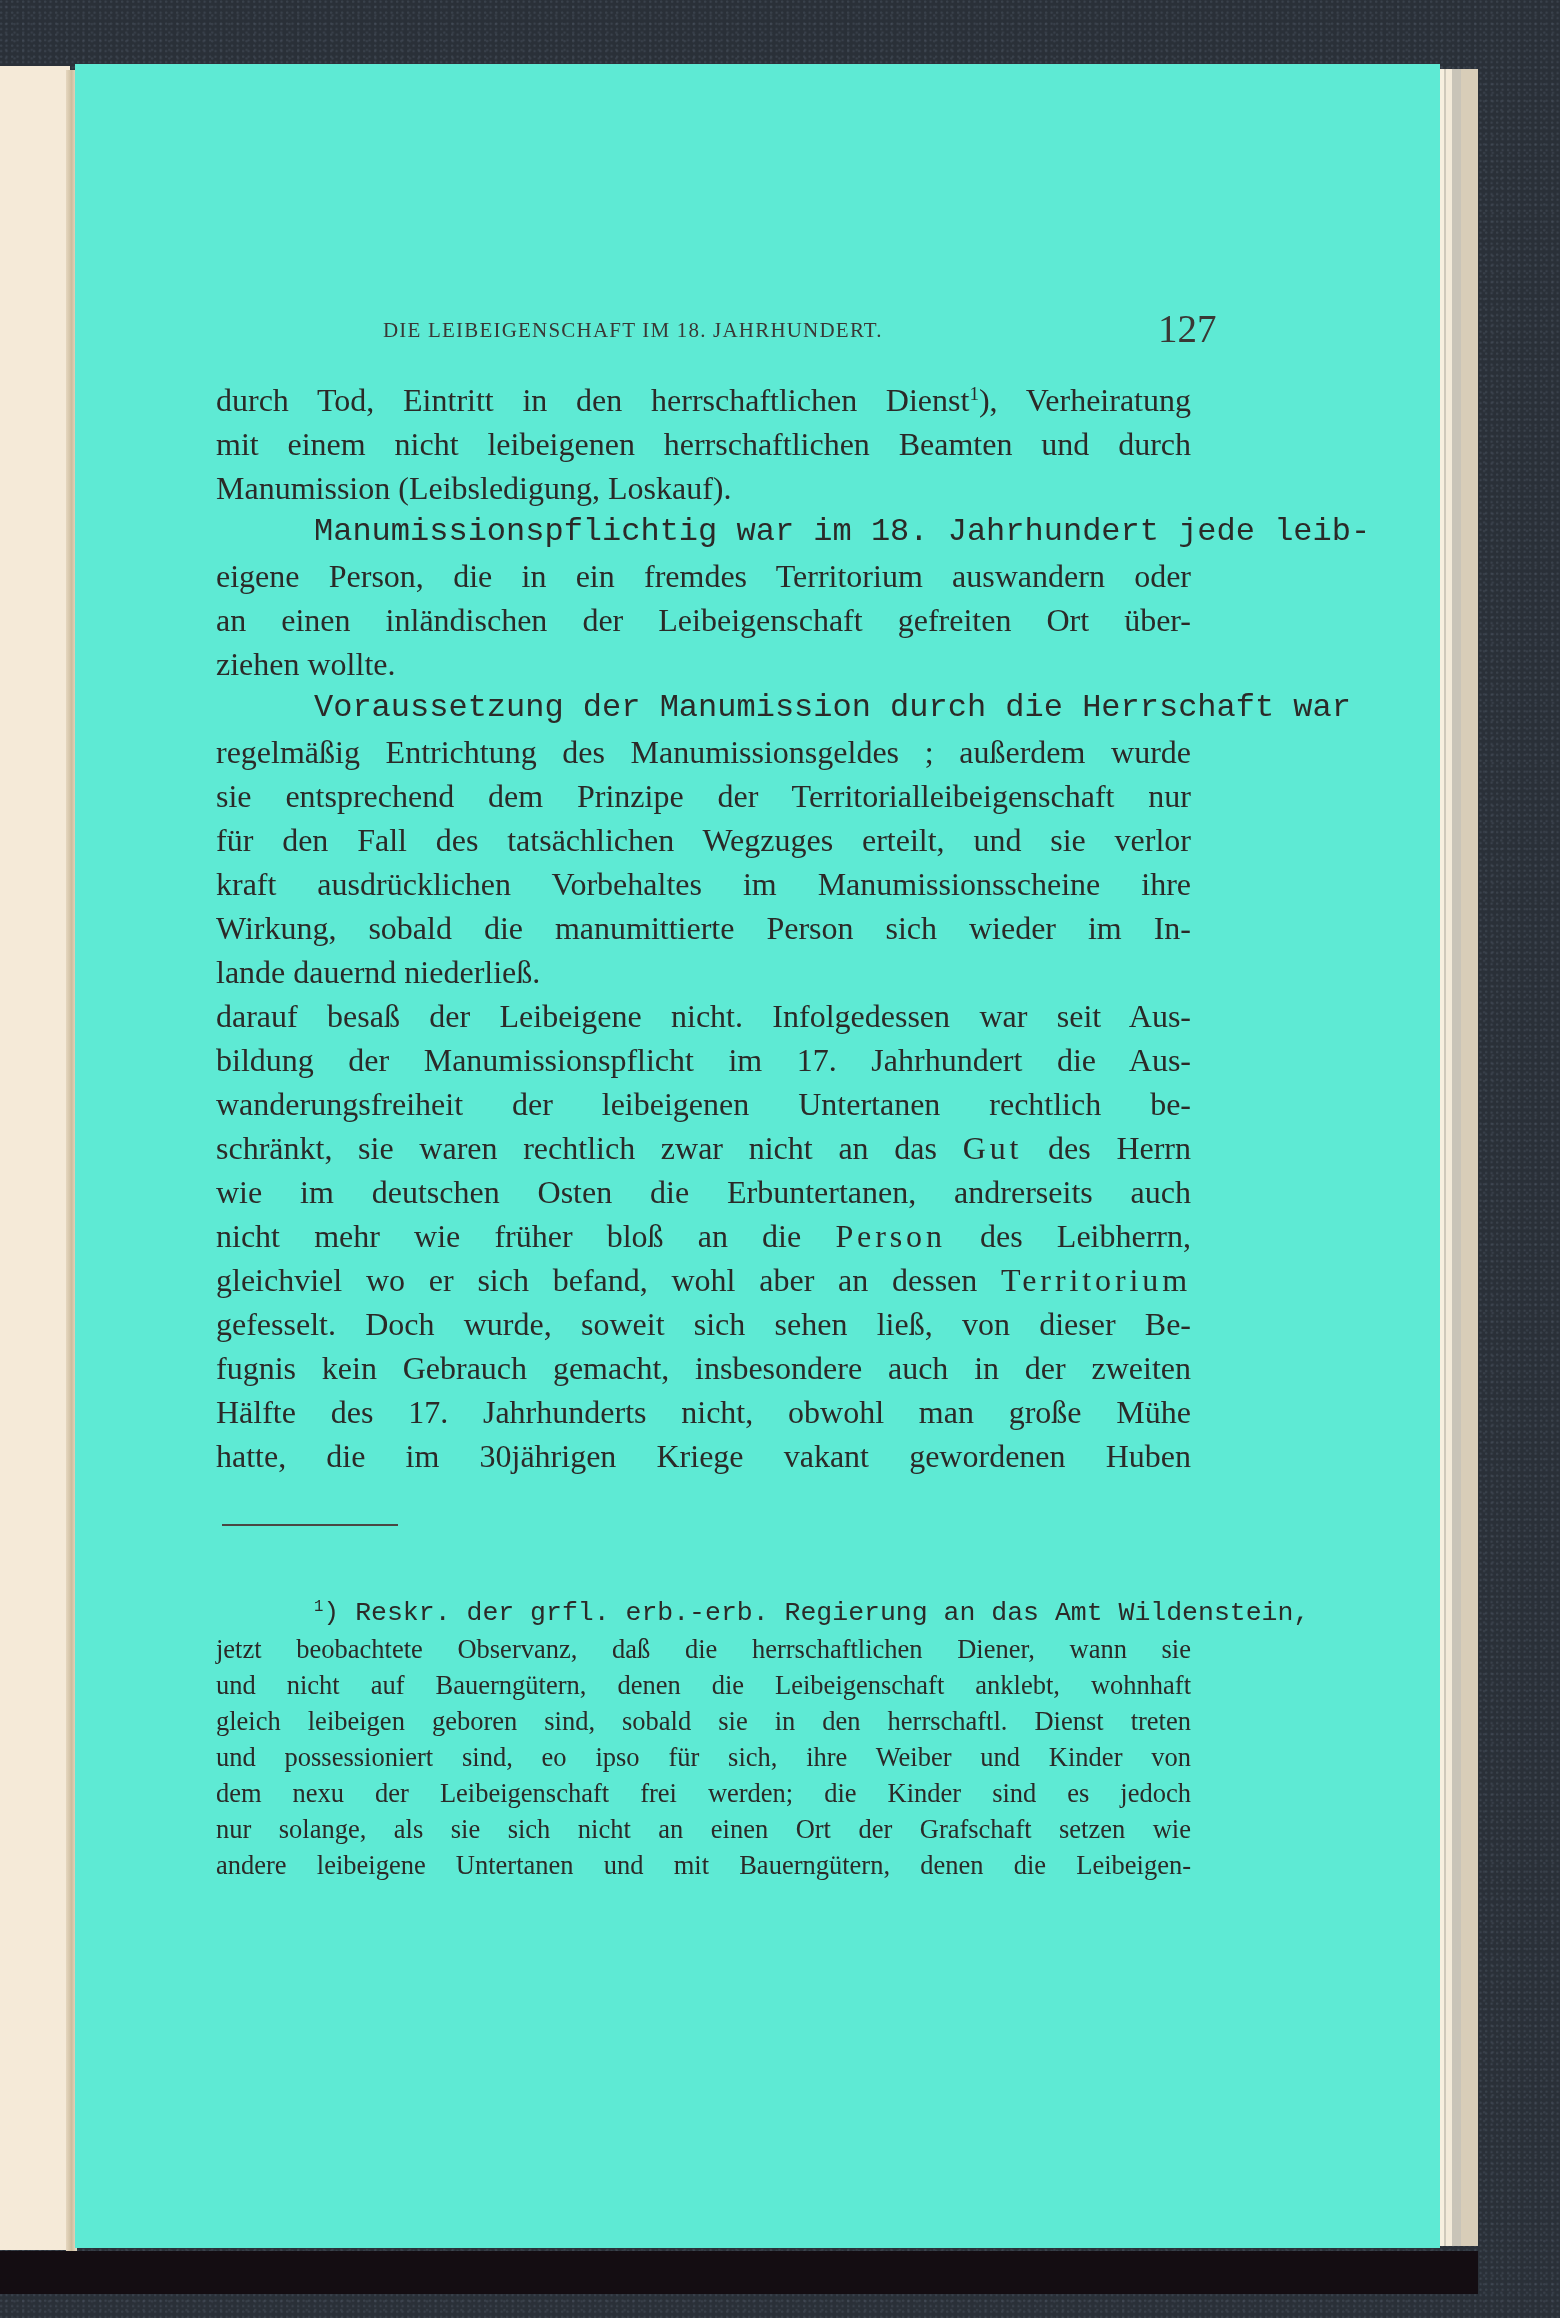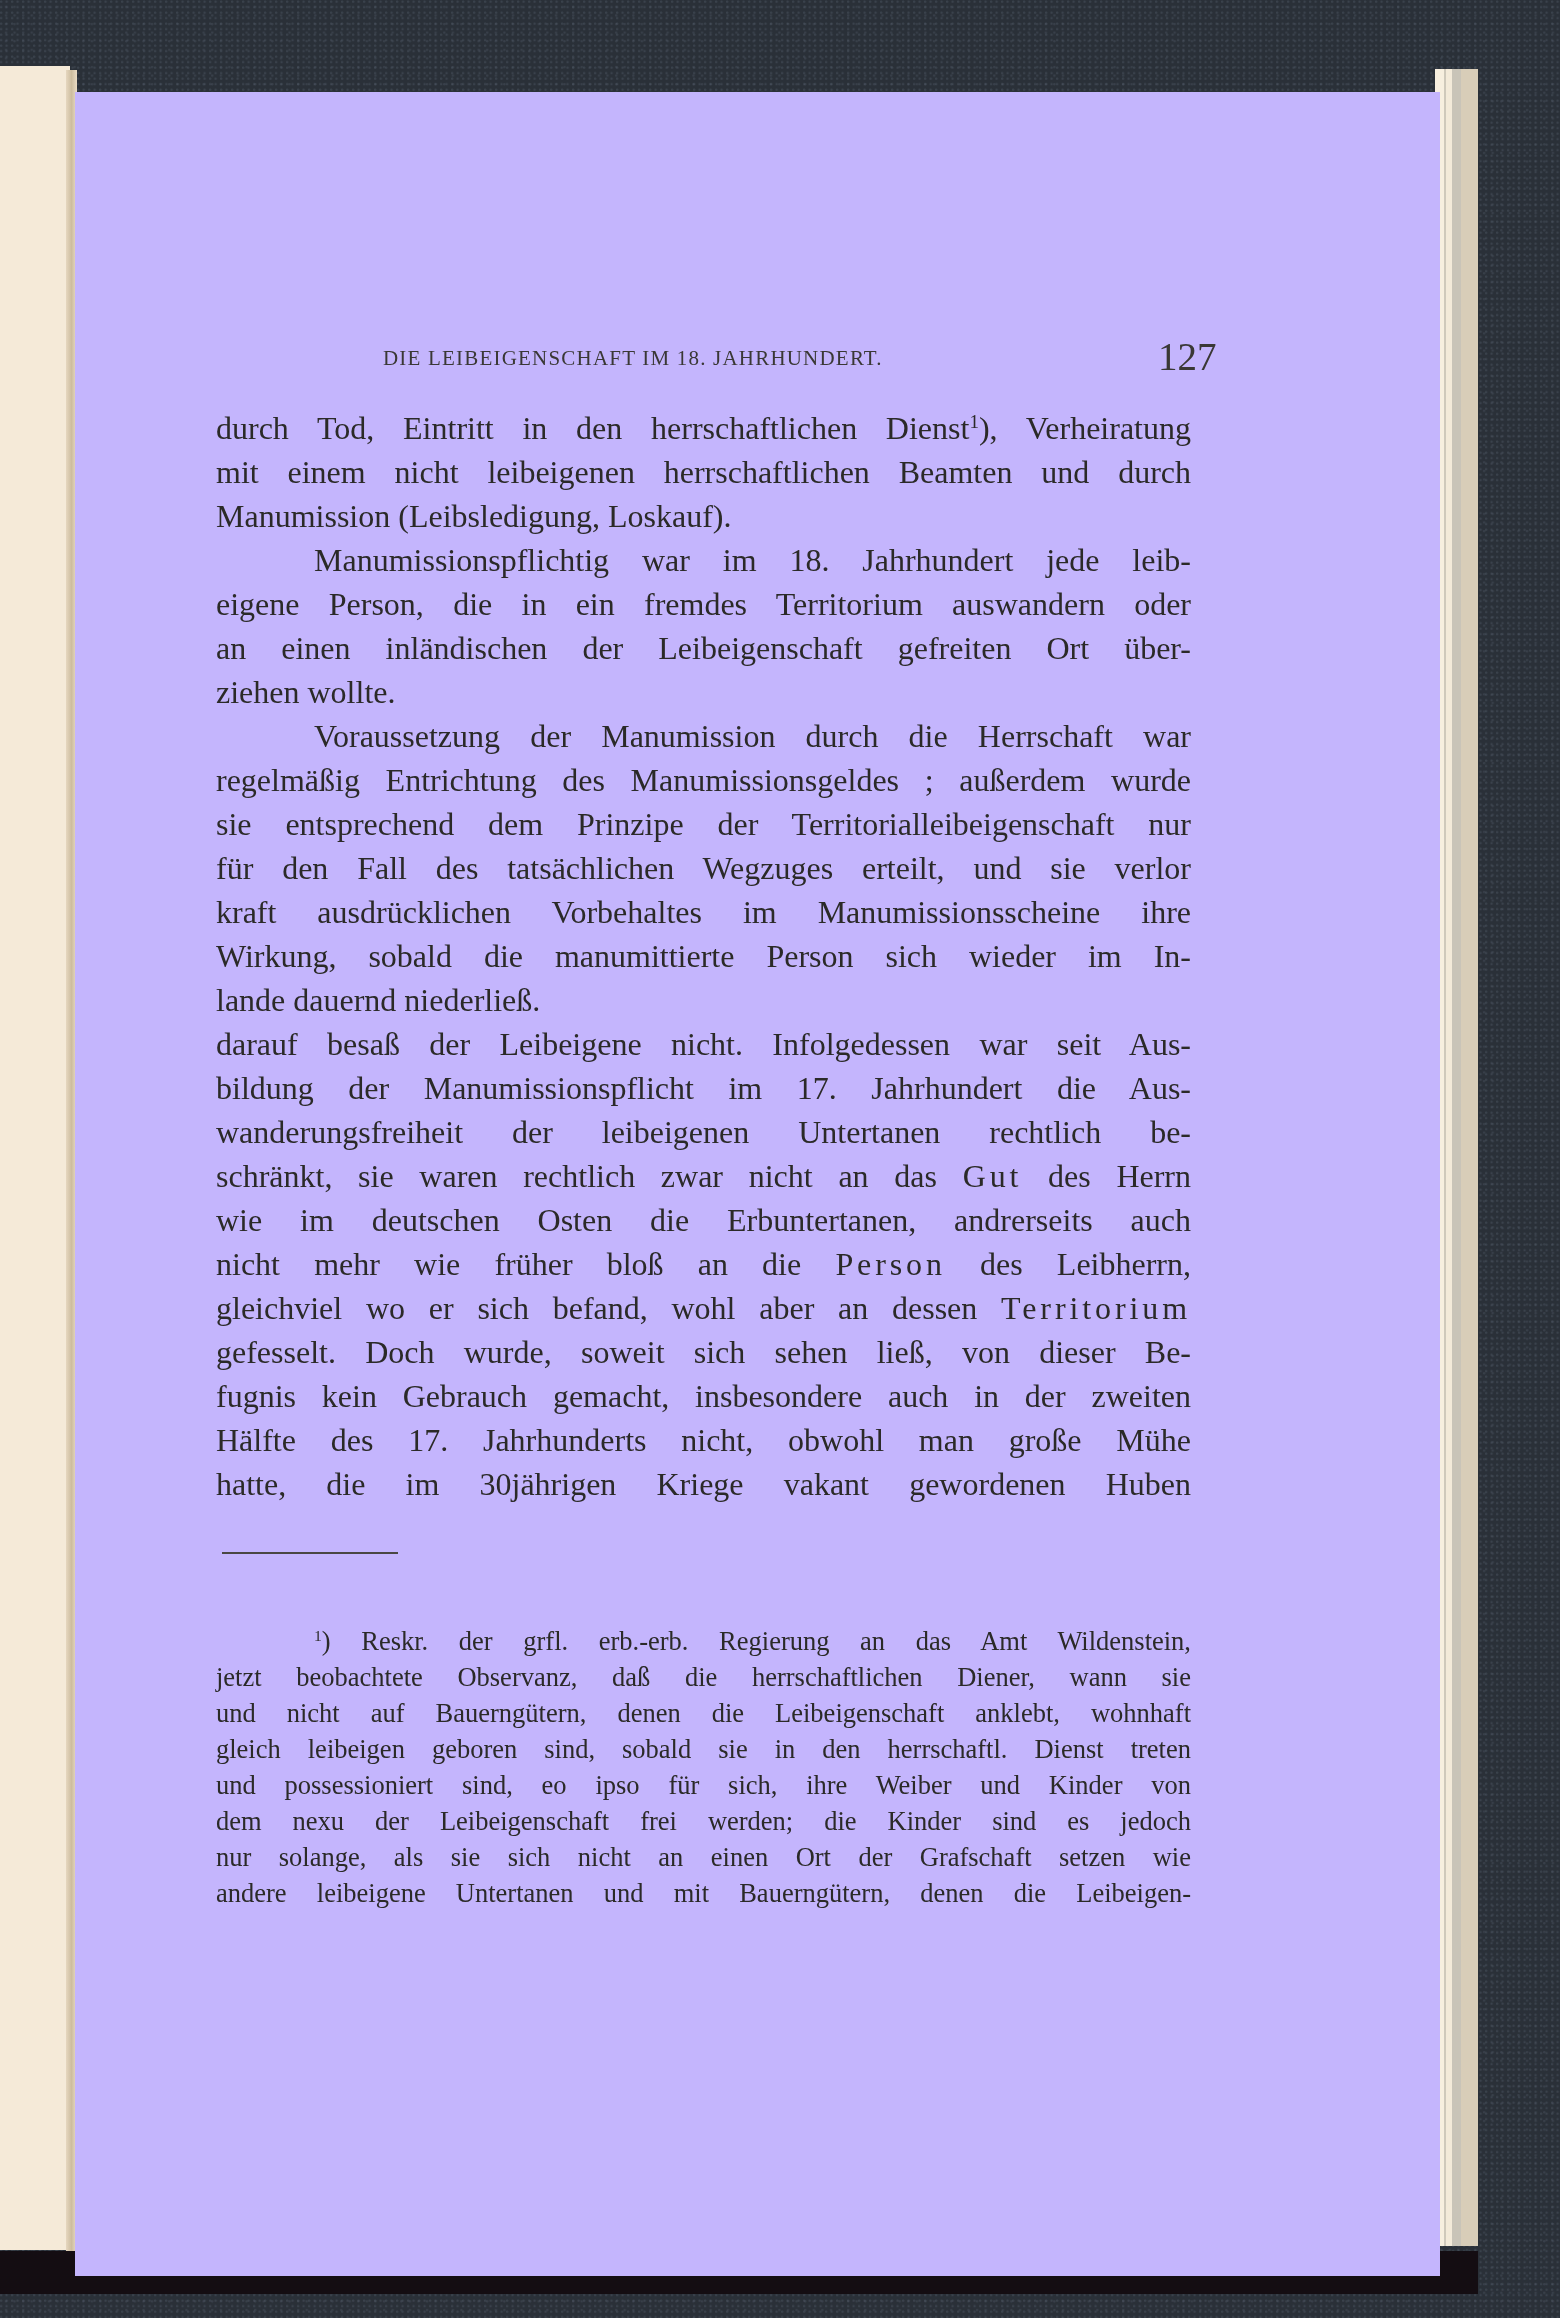--- a/index.html
+++ b/index.html
@@ -23,39 +23,38 @@
   .spine {
     position: absolute; left: 66px; top: 70px; width: 11px; height: 2181px;
     background: linear-gradient(to right, #e6d7bf, #cdbd9f 50%, #eadcc5);
   }
   .book-edge {
     position: absolute; left: 1435px; top: 69px; width: 43px; height: 2177px;
     background: linear-gradient(to right, #f7efdf 0 9.4px, #cfc9bb 9.4px 11px, #f3ead9 11px 17px, #c9c4b8 17px 26.5px, #d8cdb8 26.5px 43px);
   }
   .page {
     position: absolute; left: 75px; top: 64px; width: 1365px; height: 2184px;
-    background: #c4b5fd;
+    background: #5eead4;
     color: #2b2a28;
-    margin-top: 28px;
   }
   .running-head {
     position: absolute; left: 308px; top: 254px; width: 807px;
     font-size: 21px; letter-spacing: 1.2px; color: #3a3835;
   }
   .page-number {
     position: absolute; left: 1083px; top: 242px;
     font-size: 39px; color: #3a3835;
   }
   .body-text {
     position: absolute; left: 141px; top: 314px; width: 975px;
     font-size: 32px; line-height: 44px; color: #2b2a28;
   }
   .line { display: block; white-space: nowrap; text-align: justify; text-align-last: justify; height: 44px; }
   .line.last { text-align-last: left; font-family: Liberation Serif, serif; }
-  .indent { padding-left: 98px; }
+  .indent { padding-left: 98px; font-family: Liberation Mono, monospace; }
   .spaced { letter-spacing: 3.9px; }
   sup.fn { font-size: 19px; vertical-align: 11px; line-height: 0; }
   .fn-rule {
     position: absolute; left: 147px; top: 1460px; width: 176px; height: 1.6px;
     background: #4a4743;
   }
   .footnotes {
     position: absolute; left: 141px; top: 1531px; width: 975px;
     font-size: 26.5px; line-height: 36px; color: #2b2a28;
   }

